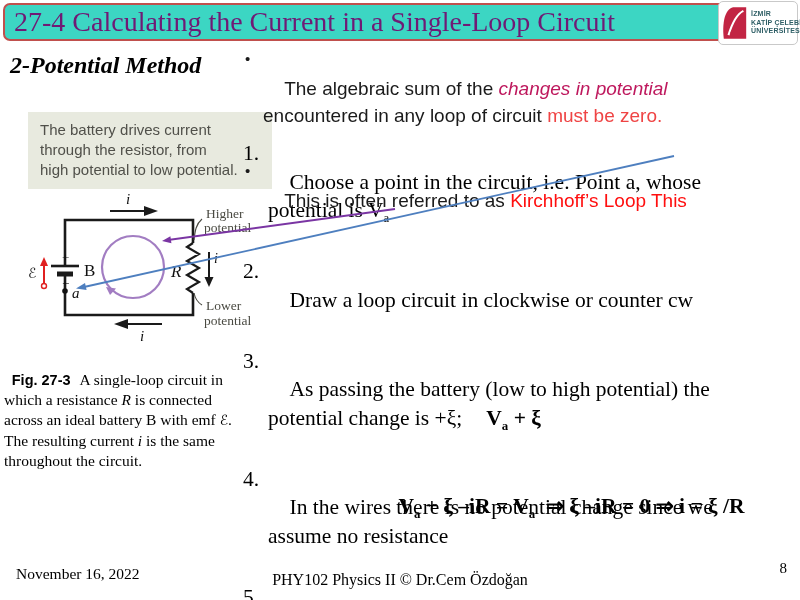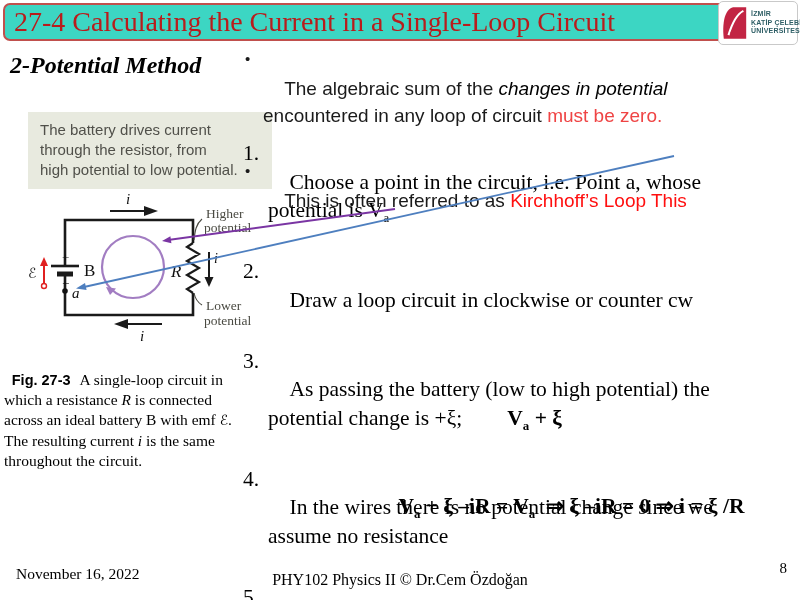--- a/index.html
+++ b/index.html
@@ -9,21 +9,21 @@
   }
 
   
   .titlebar {
     position:absolute; left:3px; top:3px; width:786px; height:34px;
     background:#3CD6C3; border:2px solid #C0504D; border-radius:7px;
     z-index:2;
   }
   .titlebar .title {
     position:absolute; left:9px; top:0px; font-size:28px; line-height:34px;
-    color:#b91c1c; white-space:nowrap; font-family:"Liberation Serif", serif;
+    color:#701a75; white-space:nowrap; font-family:"Liberation Serif", serif;
   }
   .logo {
     position:absolute; right:2px; top:1px; width:78px; height:42px;
     background:#ffffff; border:1px solid #c9c9c9; border-radius:5px;
     z-index:4; display:flex; align-items:center;
   }
   .logo .emblem { width:28px; height:38px; margin-left:2px; flex:0 0 auto; }
   .logo .logo-text {
     font-family:"Liberation Sans", sans-serif; font-weight:bold;
     color:#2F5F66; font-size:7px; line-height:1.25; letter-spacing:0.2px;
@@ -55,31 +55,31 @@
 
   
   .bullets {
     position:absolute; left:243px; top:47px; width:556px;
     font-family:"Liberation Sans", sans-serif; font-size:19px; line-height:27.5px;
     color:#1a1a1a; z-index:2;
   }
   .bullet { position:relative; padding-left:20px; white-space:pre-wrap; margin-bottom:2px; }
   .bullet .dot { position:absolute; left:2px; top:-2px; font-size:15px; }
   .blue { color:#ef4444; }
-  .blue-italic { color:#000000; font-style:italic; }
+  .blue-italic { color:#be185d; font-style:italic; }
   .red { color:#FF0F0F; }
 
   .steps {
     position:absolute; left:243px; top:139px; width:557px;
     font-size:21.5px; line-height:28.5px; z-index:2;
   }
   .step { position:relative; padding-left:25px; margin-bottom:4px; white-space:pre-wrap; }
   .step .num { position:absolute; left:0; top:0; }
   sub { font-size:0.6em; line-height:0; }
-  .eq { font-weight:bold; margin-left:45px; }
+  .eq { font-weight:bold; margin-left:24px; }
   .final-eq {
     position:absolute; left:388px; top:468px; font-size:21.5px; font-weight:bold;
     white-space:pre; z-index:2;
   }
 
   
   .footer-date { position:absolute; left:16px; top:565px; font-size:15.5px; z-index:2; }
   .footer-center { position:absolute; left:0; top:571px; width:100%; text-align:center; font-size:16px; z-index:2; }
   .footer-page { position:absolute; right:13px; top:560px; font-size:15px; z-index:2; }
 

